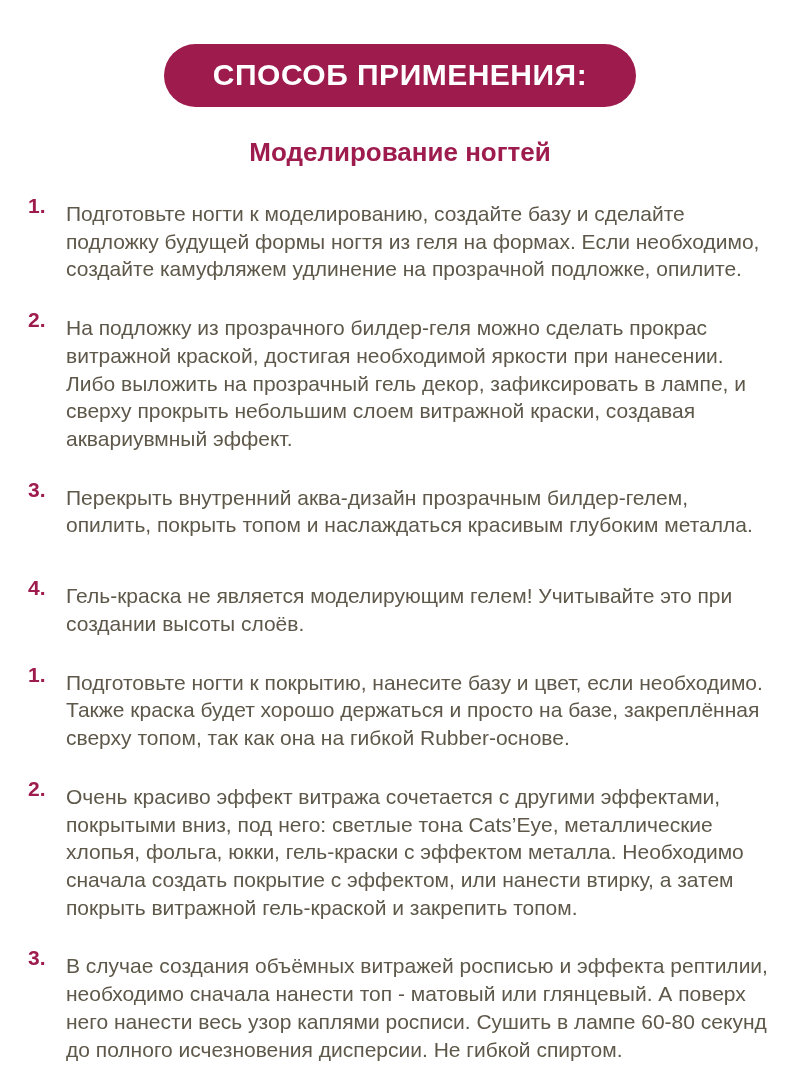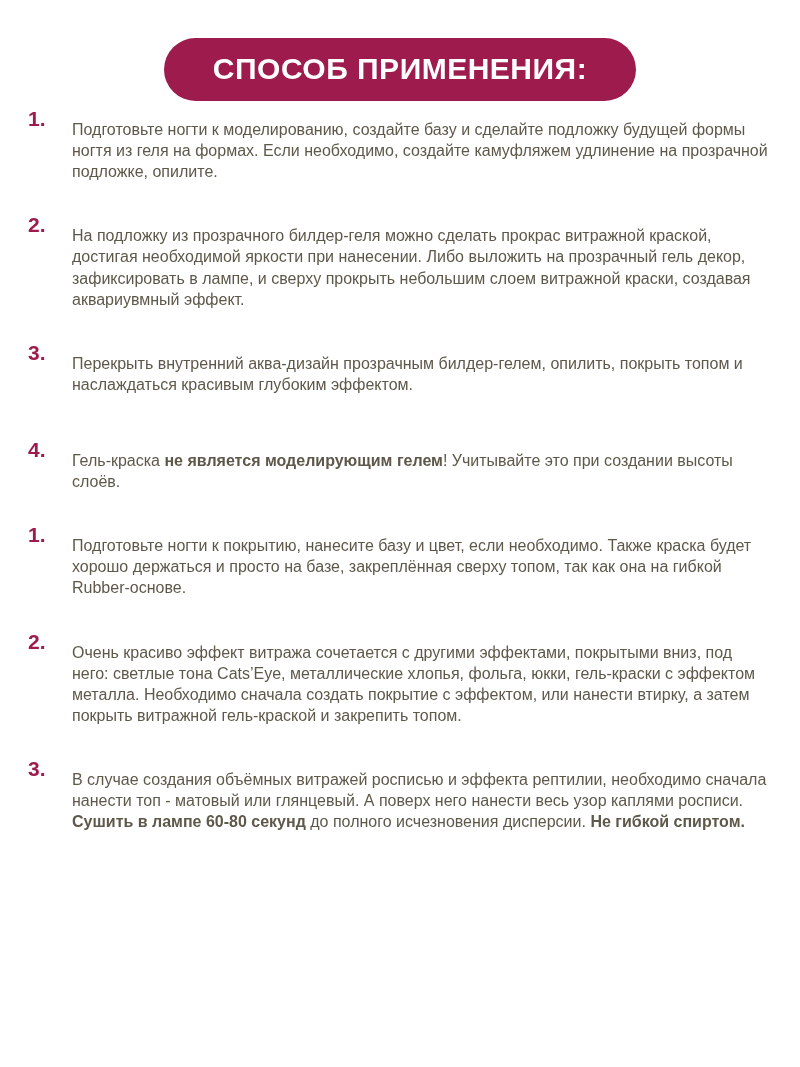--- a/index.html
+++ b/index.html
@@ -21,21 +21,21 @@
   }
   .page {
     width: 800px;
     min-height: 1067px;
     padding-top: 38px;
     padding-bottom: 40px;
     background: var(--bg);
   }
   .banner {
     width: 472px;
-    margin: 0 auto;
+    margin: 6px auto;
     background: var(--accent);
     color: var(--banner-text);
     border-radius: 34px;
     padding: 14px 10px 15px;
     text-align: center;
     font-size: 30px;
     font-weight: bold;
     letter-spacing: 0.5px;
   }
   .section { margin-top: 4px; }
@@ -60,47 +60,48 @@
   .step-num {
     color: var(--accent);
     font-weight: bold;
     font-size: 21px;
     line-height: 1.32;
     min-width: 22px;
     margin-right: 8px;
     flex: 0 0 auto;
   }
   .step-text {
-    margin: 14px;
+    margin: 8px;
     color: var(--body-text);
-    font-size: 16px;
+    font-size: 21px;
     line-height: 1.32;
     flex: 1 1 auto;
   }
-  .step-text .bold { font-weight: bold; }
+  .step-text .bold { font-weight: normal; }
 </style>
 </head>
 <body>
 
 <div class="page">
   <div class="banner">СПОСОБ ПРИМЕНЕНИЯ:</div>
   <div id="sections">
       <section class="section">
+        <h2 class="section-title">Моделирование ногтей</h2>
         <ol class="steps">
           <li class="step">
             <span class="step-num">1.</span>
             <p class="step-text"><span>Подготовьте ногти к моделированию, создайте базу и сделайте подложку будущей формы ногтя из геля на формах. Если необходимо, создайте камуфляжем удлинение на прозрачной подложке, опилите.</span></p>
           </li>
           <li class="step">
             <span class="step-num">2.</span>
             <p class="step-text"><span>На подложку из прозрачного билдер-геля можно сделать прокрас витражной краской, достигая необходимой яркости при нанесении. Либо выложить на прозрачный гель декор, зафиксировать в лампе, и сверху прокрыть небольшим слоем витражной краски, создавая аквариувмный эффект.</span></p>
           </li>
           <li class="step">
             <span class="step-num">3.</span>
-            <p class="step-text"><span>Перекрыть внутренний аква-дизайн прозрачным билдер-гелем, опилить, покрыть топом и наслаждаться красивым глубоким эффектом.</span></p>
+            <p class="step-text"><span>Перекрыть внутренний аква-дизайн прозрачным билдер-гелем, опилить, покрыть топом и наслаждаться красивым глубоким металла.</span></p>
           </li>
           <li class="step extra-space">
             <span class="step-num">4.</span>
             <p class="step-text"><span>Гель-краска </span><span class="bold">не является моделирующим гелем</span><span>! Учитывайте это при создании высоты слоёв.</span></p>
           </li>
         </ol>
       </section>
       <section class="section">
         <ol class="steps">
           <li class="step">

